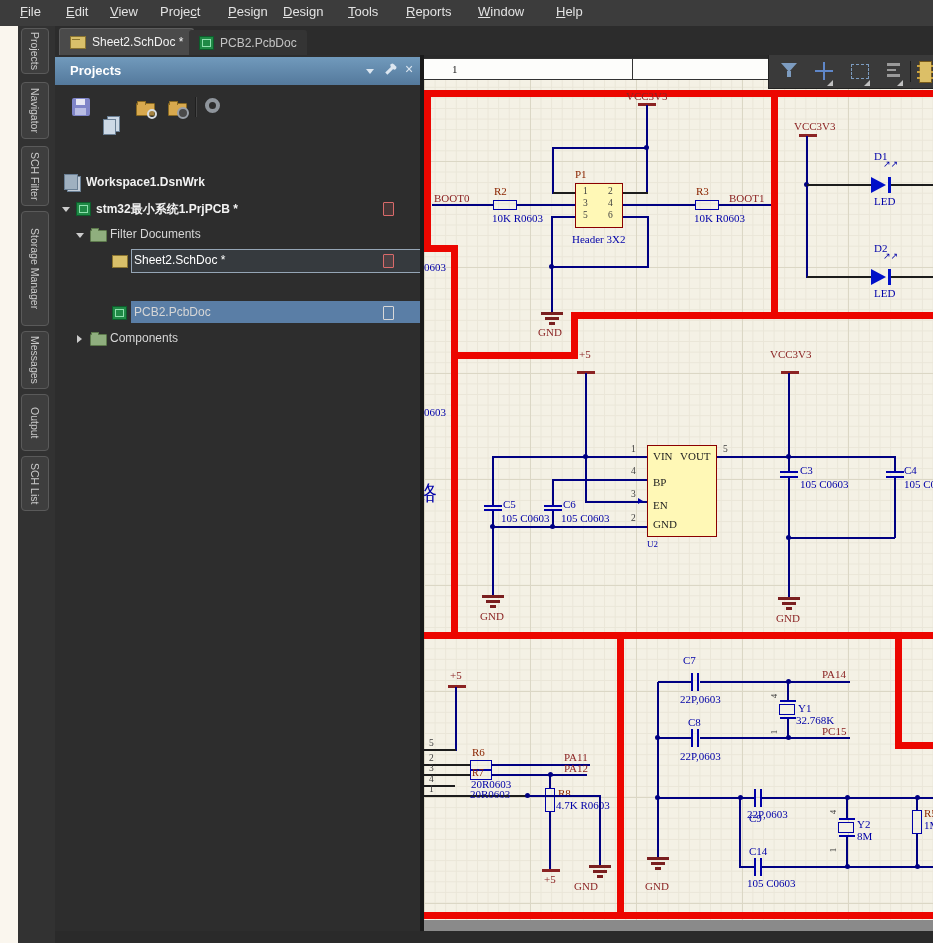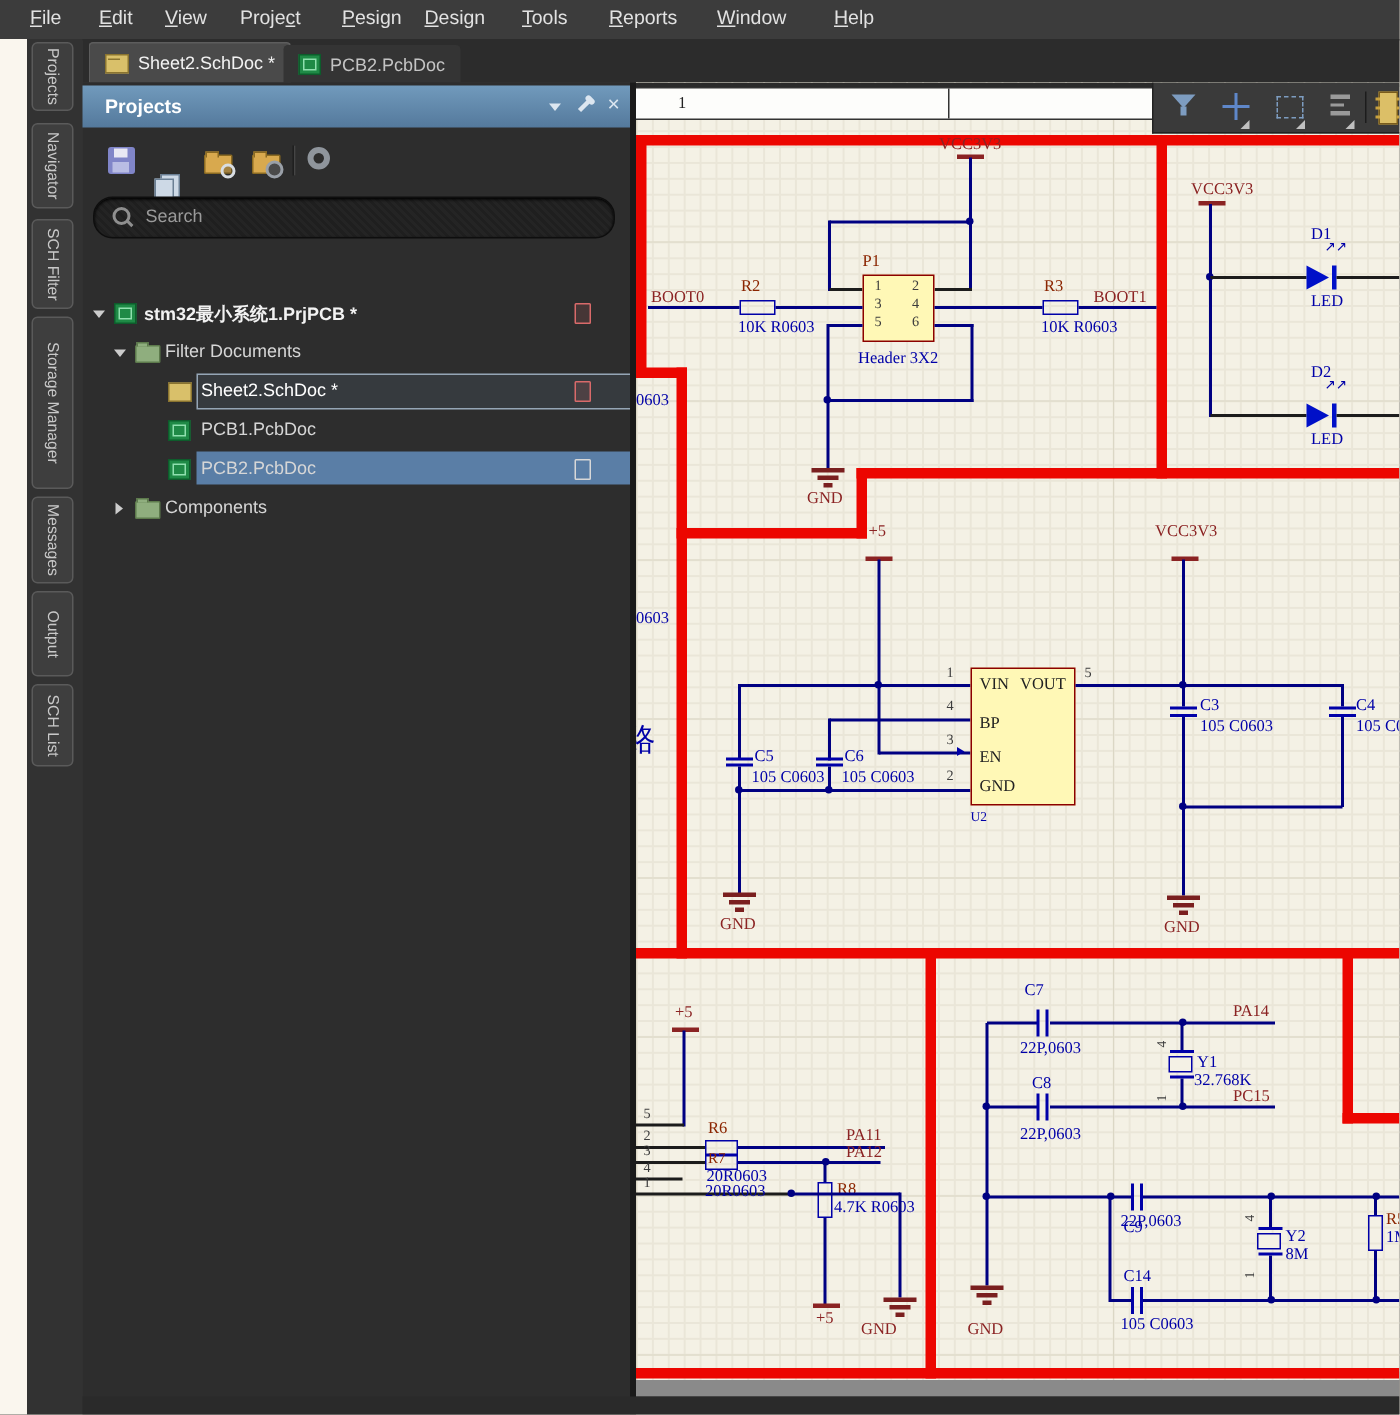--- a/index.html
+++ b/index.html
@@ -169,47 +169,43 @@
     </div>
   <div class="ptool" style="left:113px">
       <span class="fold"></span>
       <span class="mini-gear"></span>
     </div>
   <div class="vsep" style="left:140px;top:42px;height:20px"></div>
   <div class="ptool" style="left:150px">
       <div class="gear-ico"></div>
     </div>
 
-  <div id="searchbox">
-    <span class="mag"></span>
-    <span id="search-text">Search</span>
-  </div>
 
   <div id="sel-row"></div>
   <div id="hl-row"></div>
 
+  <div class="trow" style="top:117px">
+    <span class="tws" style="left:12px;top:4px"></span>
+    <span class="txt bold" style="left:31px">Workspace1.DsnWrk</span>
+  </div>
   <div class="trow" style="top:143px">
     <span class="caret-open" style="left:7px;top:9px"></span>
     <span class="tpcb" style="left:21px;top:4px"></span>
     <span class="txt bold" style="left:41px">stm32最小系统1.PrjPCB *</span>
     <span class="docmod" style="left:328px;top:4px"></span>
   </div>
   <div class="trow" style="top:169px">
     <span class="caret-open" style="left:21px;top:9px"></span>
     <span class="tfolder" style="left:35px;top:6px"></span>
     <span class="txt" style="left:55px">Filter Documents</span>
   </div>
   <div class="trow" style="top:195px">
     <span class="tsheet" style="left:57px;top:5px"></span>
     <span class="txt" style="left:79px;color:#ffffff">Sheet2.SchDoc *</span>
     <span class="docmod" style="left:328px;top:4px"></span>
-  </div>
-  <div class="trow" style="top:221px">
-    <span class="tpcb" style="left:57px;top:4px"></span>
-    <span class="txt" style="left:79px">PCB1.PcbDoc</span>
   </div>
   <div class="trow" style="top:247px">
     <span class="tpcb" style="left:57px;top:4px"></span>
     <span class="txt" style="left:79px">PCB2.PcbDoc</span>
     <span class="docplain" style="left:328px;top:4px"></span>
   </div>
   <div class="trow" style="top:273px">
     <span class="caret-closed" style="left:22px;top:7px"></span>
     <span class="tfolder" style="left:35px;top:6px"></span>
     <span class="txt" style="left:55px">Components</span>

